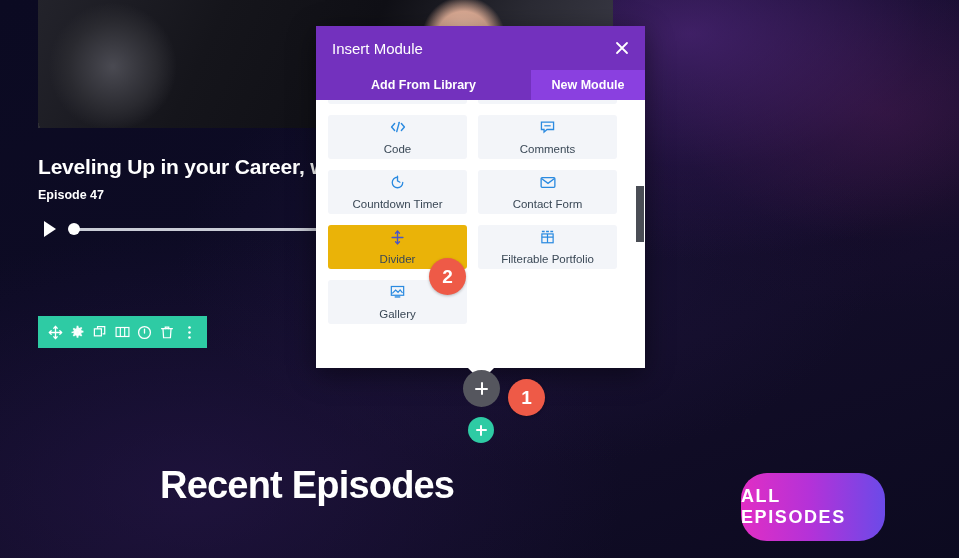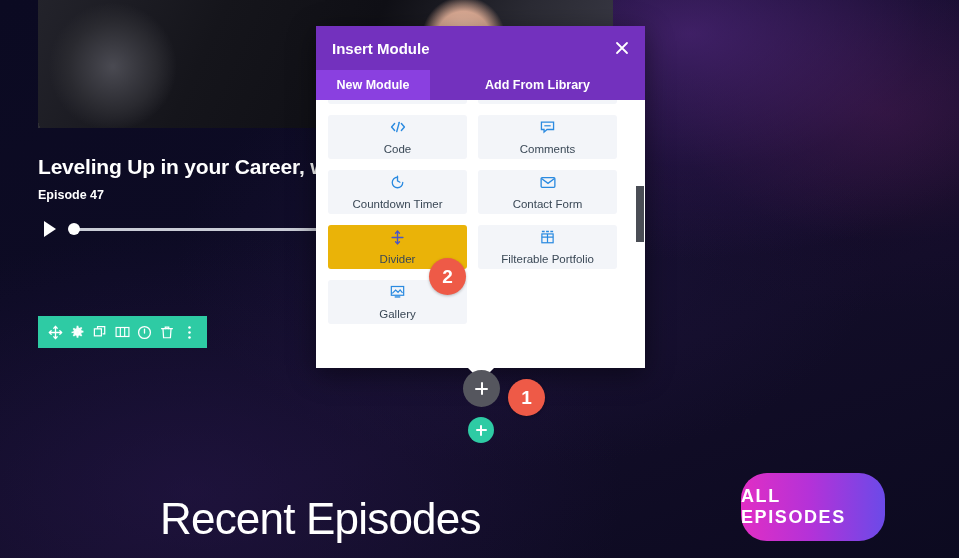--- a/index.html
+++ b/index.html
@@ -98,21 +98,21 @@
   .modal {
     position: absolute; left: 316px; top: 26px;
     width: 329px; height: 342px;
     background: #ffffff;
     box-shadow: 0 6px 26px rgba(0,0,0,0.45);
   }
   .modal-header {
     position: relative; height: 44px; background: #7331be;
     display: flex; align-items: center; padding: 0 16px;
   }
-  .modal-title { color: #ffffff; font-size: 15px; font-weight: bold; text-align: right; }
+  .modal-title { color: #ffffff; font-size: 15px; font-weight: normal; text-align: right; }
   .modal-close {
     position: absolute; right: 13px; top: 50%; transform: translateY(-50%);
     width: 20px; height: 20px; color: #ffffff;
     display: flex; align-items: center; justify-content: center;
     cursor: pointer;
   }
   .modal-tabs { display: flex; height: 30px; background: #8a40e0; }
   .tab {
     display: flex; align-items: center; justify-content: center;
     color: #ffffff; font-size: 12.5px; font-weight: bold; cursor: pointer;
@@ -186,22 +186,22 @@
     content: ""; position: absolute; background: #ffffff; border-radius: 1px;
   }
   .plus-glyph::before { left: 0; top: 5.5px; width: 13px; height: 2px; }
   .plus-glyph::after { top: 0; left: 5.5px; height: 13px; width: 2px; }
   #add-row-button .plus-glyph { width: 11px; height: 11px; }
   #add-row-button .plus-glyph::before { top: 4.5px; width: 11px; }
   #add-row-button .plus-glyph::after { left: 4.5px; height: 11px; }
 
   
   .section-heading {
-    position: absolute; left: 160px; top: 494px;
-    color: #ffffff; font-size: 44px; font-weight: normal; letter-spacing: -0.8px;
+    position: absolute; left: 160px; top: 464px;
+    color: #ffffff; font-size: 38px; font-weight: bold; letter-spacing: -0.8px;
   }
   .all-episodes-btn {
     position: absolute; left: 741px; top: 473px;
     width: 144px; height: 68px; border-radius: 26px;
     background: linear-gradient(90deg, #e12ec4 0%, #b432d8 48%, #6b4ae8 100%);
     display: flex; align-items: center; justify-content: center;
     color: #ffffff; font-size: 18px; font-weight: bold; letter-spacing: 1.6px;
     cursor: pointer;
   }
 </style>
@@ -273,22 +273,22 @@
     <div class="modal-header">
       <span class="modal-title">Insert Module</span>
       <span class="modal-close">
         <svg width="14" height="14" viewBox="0 0 14 14" stroke="#fff" stroke-width="1.8" stroke-linecap="round">
           <path d="M2 2 12 12M12 2 2 12"></path>
         </svg>
       </span>
     </div>
 
     <div class="modal-tabs">
+      <div class="tab is-inactive">Add From Library</div>
       <div class="tab is-active">New Module</div>
-      <div class="tab is-inactive">Add From Library</div>
     </div>
 
     <div class="modal-body">
       <div class="module-grid">
 
         <div class="module-tile">
           
           
         </div>
 

